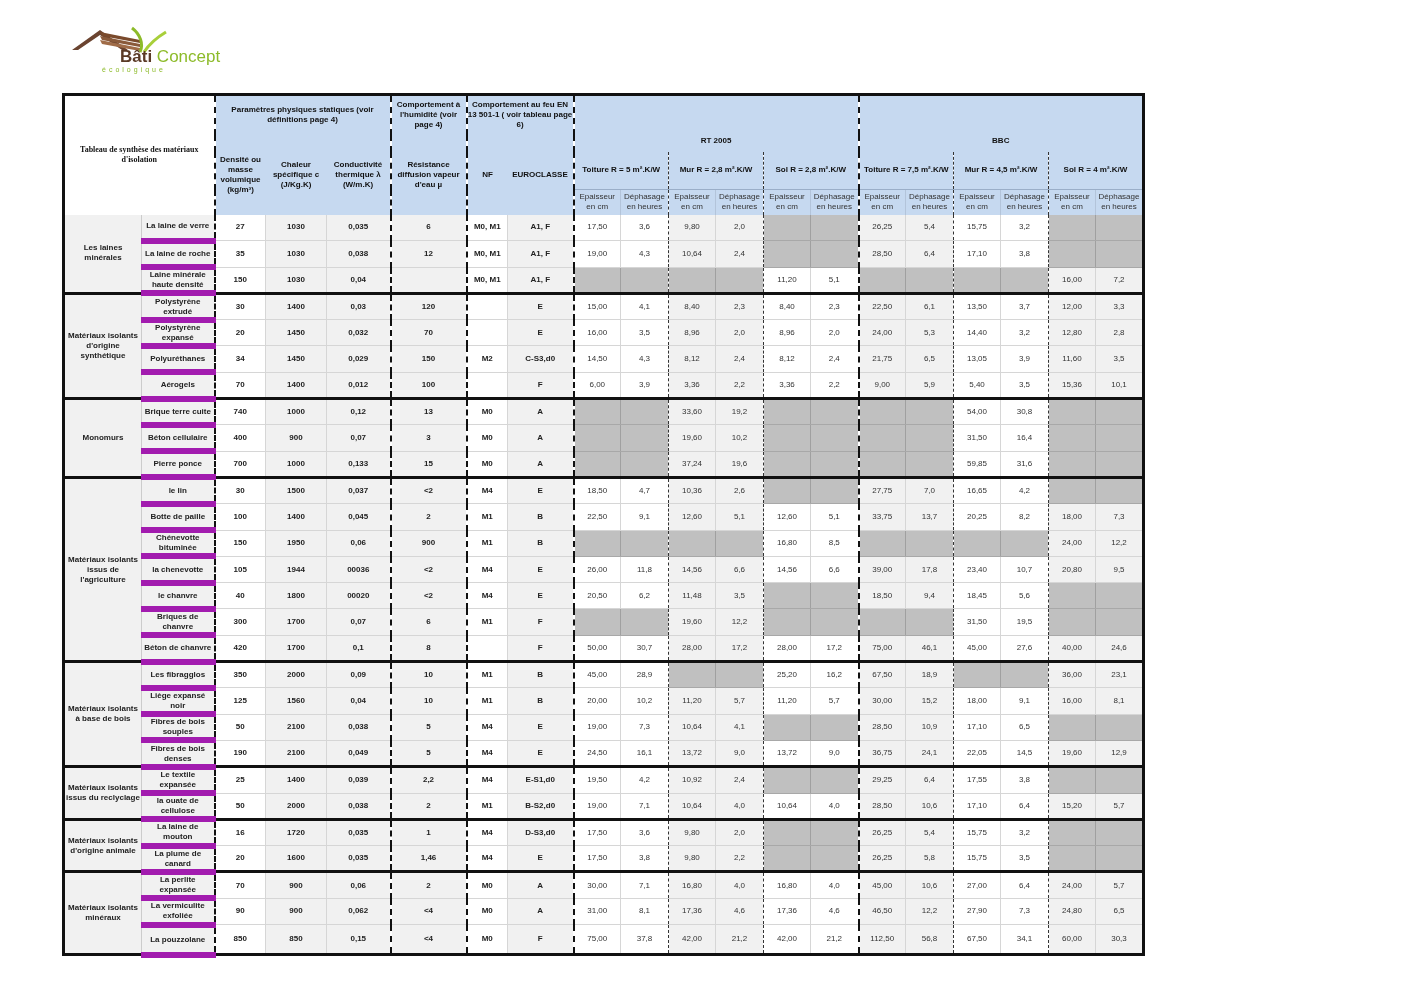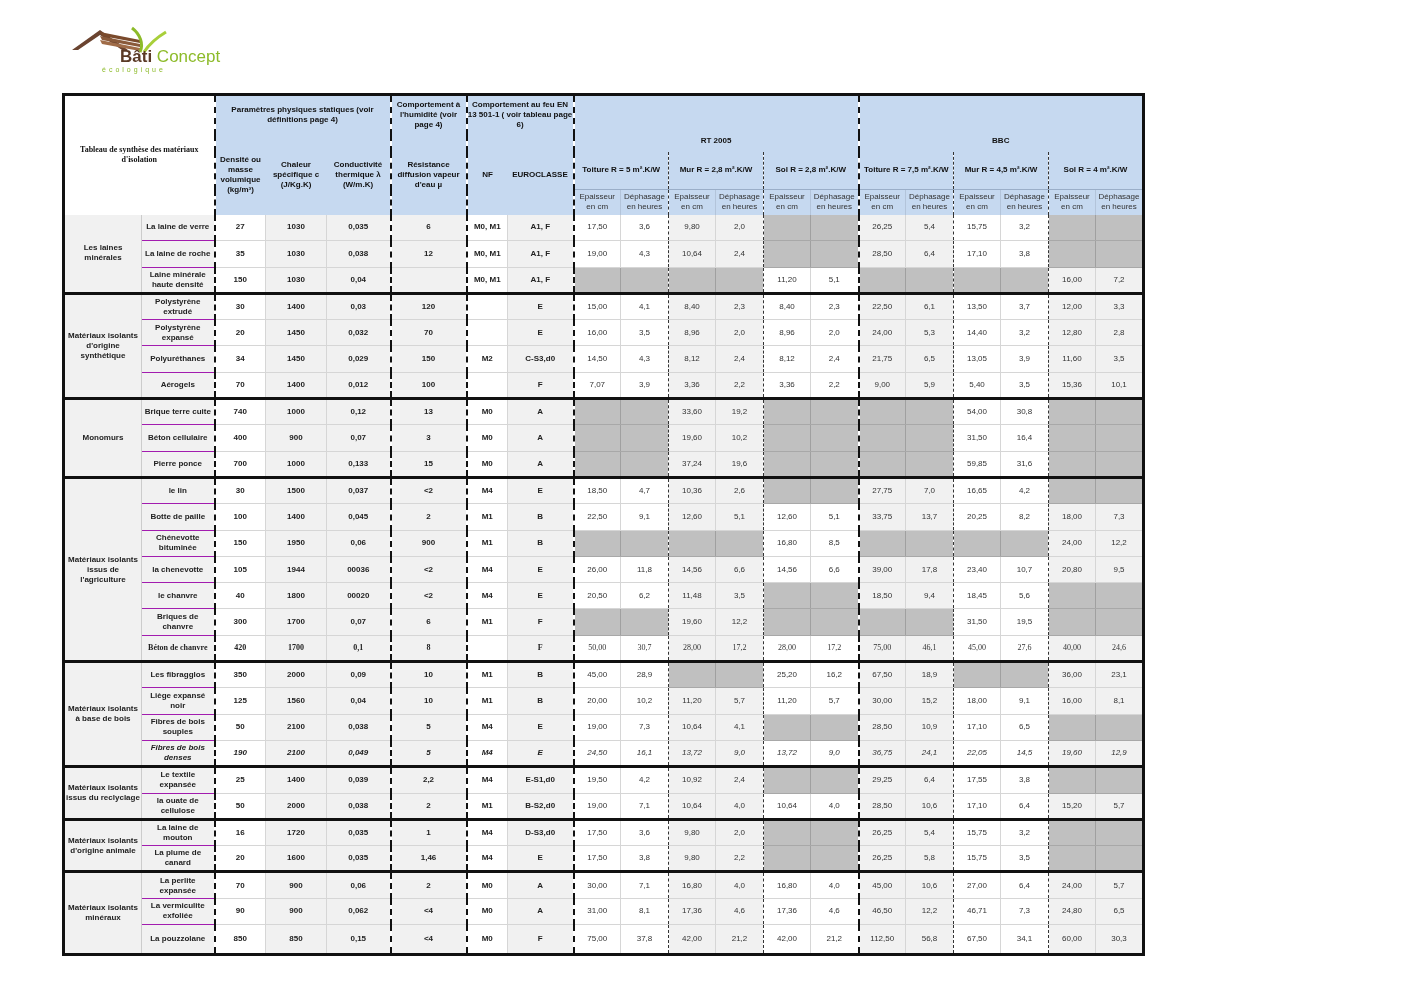--- a/index.html
+++ b/index.html
@@ -10,21 +10,21 @@
   .logo .brand .b1 { color:#5a3a26; font-weight:bold; }
   .logo .brand .b2 { color:#8dbb2a; }
   .logo .tag { position:absolute; left:40px; top:56px; font-size:7px; letter-spacing:3px; color:#8dbb2a; }
 
   table.synth { position:absolute; left:62px; top:93px; border-collapse:collapse; table-layout:fixed; border:3px solid #111; }
   table.synth td, table.synth th { padding:0; text-align:center; vertical-align:middle; font-size:8px; line-height:10px; overflow:hidden; }
   th { background:#c6d9f0; font-weight:bold; color:#111; }
   th.light { font-weight:normal; color:#333; border-top:1px solid #9aaec8; border-left:1px solid #b3c4da; }
   .title { font-size:13px; line-height:16px; font-weight:bold; background:#fff; color:#111;font-family:Liberation Serif, serif; }
   td.cat { background:#f1f1f1; font-weight:bold; border-right:1px solid #ccc; }
-  td.mat { background:#f1f1f1; font-weight:bold; border-bottom:1px solid #a21caf; }
+  td.mat { background:#f1f1f1; font-weight:bold; border-bottom:6px solid #a21caf; }
   td.v { background:#fff; font-weight:bold; border-bottom:1px solid #d6d6d6; border-left:1px solid #d6d6d6; }
   td.v.alt { background:#f1f1f1; }
   td.d { font-weight:normal; color:#333; background:#fff; border-bottom:1px solid #d6d6d6; border-left:1px solid #d6d6d6; }
   td.d.alt { background:#f1f1f1; }
   td.na { background:#c0c0c0 !important; border-left:1px solid #a0a0a0; border-bottom:1px solid #a8a8a8; }
   .dash { border-left:2px dashed #111 !important; }
   .dashthin { border-left:1px dashed #333 !important; }
   tr.grpstart td { border-top:3px solid #111; }
 </style>
 </head>
@@ -236,21 +236,21 @@
         <td class="d alt">3,5</td>
       </tr>
       <tr style="height: 26.3px;">
         <td class="mat">Aérogels</td>
         <td class="v dash">70</td>
         <td class="v alt">1400</td>
         <td class="v alt">0,012</td>
         <td class="v alt dash">100</td>
         <td class="v dash"></td>
         <td class="v alt">F</td>
-        <td class="d dash">7,07</td>
+        <td class="d dash">6,00</td>
         <td class="d">3,9</td>
         <td class="d alt dashthin">3,36</td>
         <td class="d alt">2,2</td>
         <td class="d dashthin">3,36</td>
         <td class="d">2,2</td>
         <td class="d alt dash">9,00</td>
         <td class="d alt">5,9</td>
         <td class="d dashthin">5,40</td>
         <td class="d">3,5</td>
         <td class="d alt dashthin">15,36</td>
@@ -440,21 +440,21 @@
         <td class="d alt">12,2</td>
         <td class="d na dashthin"></td>
         <td class="d na"></td>
         <td class="d alt na dash"></td>
         <td class="d alt na"></td>
         <td class="d dashthin">31,50</td>
         <td class="d">19,5</td>
         <td class="d alt na dashthin"></td>
         <td class="d alt na"></td>
       </tr>
-      <tr style="height: 26.3px; font-family: Liberation Serif, serif;">
+      <tr style="height: 26.3px;">
         <td class="mat">Béton de chanvre</td>
         <td class="v dash">420</td>
         <td class="v alt">1700</td>
         <td class="v alt">0,1</td>
         <td class="v alt dash">8</td>
         <td class="v dash"></td>
         <td class="v alt">F</td>
         <td class="d dash">50,00</td>
         <td class="d">30,7</td>
         <td class="d alt dashthin">28,00</td>
@@ -525,21 +525,21 @@
         <td class="d alt">4,1</td>
         <td class="d na dashthin"></td>
         <td class="d na"></td>
         <td class="d alt dash">28,50</td>
         <td class="d alt">10,9</td>
         <td class="d dashthin">17,10</td>
         <td class="d">6,5</td>
         <td class="d alt na dashthin"></td>
         <td class="d alt na"></td>
       </tr>
-      <tr style="height: 26.3px; font-style: italic;">
+      <tr style="height: 26.3px;">
         <td class="mat">Fibres de bois denses</td>
         <td class="v dash">190</td>
         <td class="v alt">2100</td>
         <td class="v alt">0,049</td>
         <td class="v alt dash">5</td>
         <td class="v dash">M4</td>
         <td class="v alt">E</td>
         <td class="d dash">24,50</td>
         <td class="d">16,1</td>
         <td class="d alt dashthin">13,72</td>
@@ -670,21 +670,21 @@
         <td class="v dash">M0</td>
         <td class="v alt">A</td>
         <td class="d dash">31,00</td>
         <td class="d">8,1</td>
         <td class="d alt dashthin">17,36</td>
         <td class="d alt">4,6</td>
         <td class="d dashthin">17,36</td>
         <td class="d">4,6</td>
         <td class="d alt dash">46,50</td>
         <td class="d alt">12,2</td>
-        <td class="d dashthin">46,71</td>
+        <td class="d dashthin">27,90</td>
         <td class="d">7,3</td>
         <td class="d alt dashthin">24,80</td>
         <td class="d alt">6,5</td>
       </tr>
       <tr style="height: 30px;">
         <td class="mat">La pouzzolane</td>
         <td class="v dash">850</td>
         <td class="v alt">850</td>
         <td class="v alt">0,15</td>
         <td class="v alt dash">&lt;4</td>

